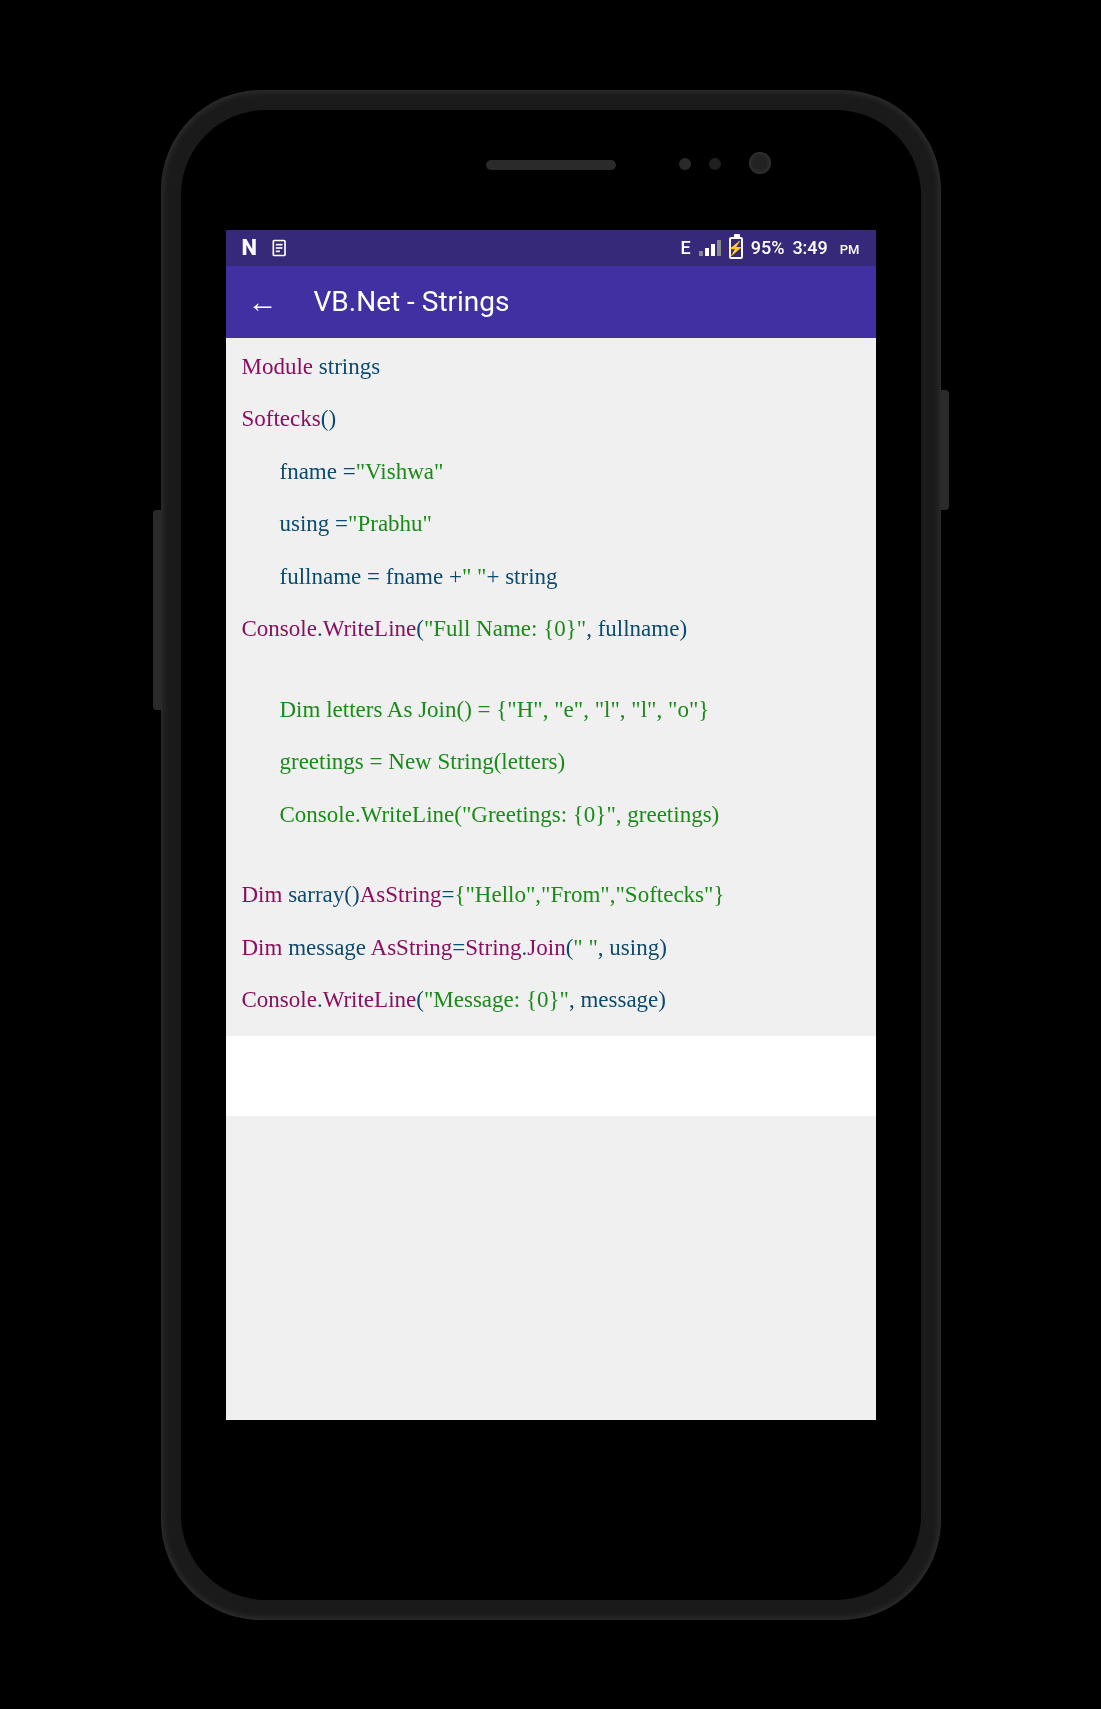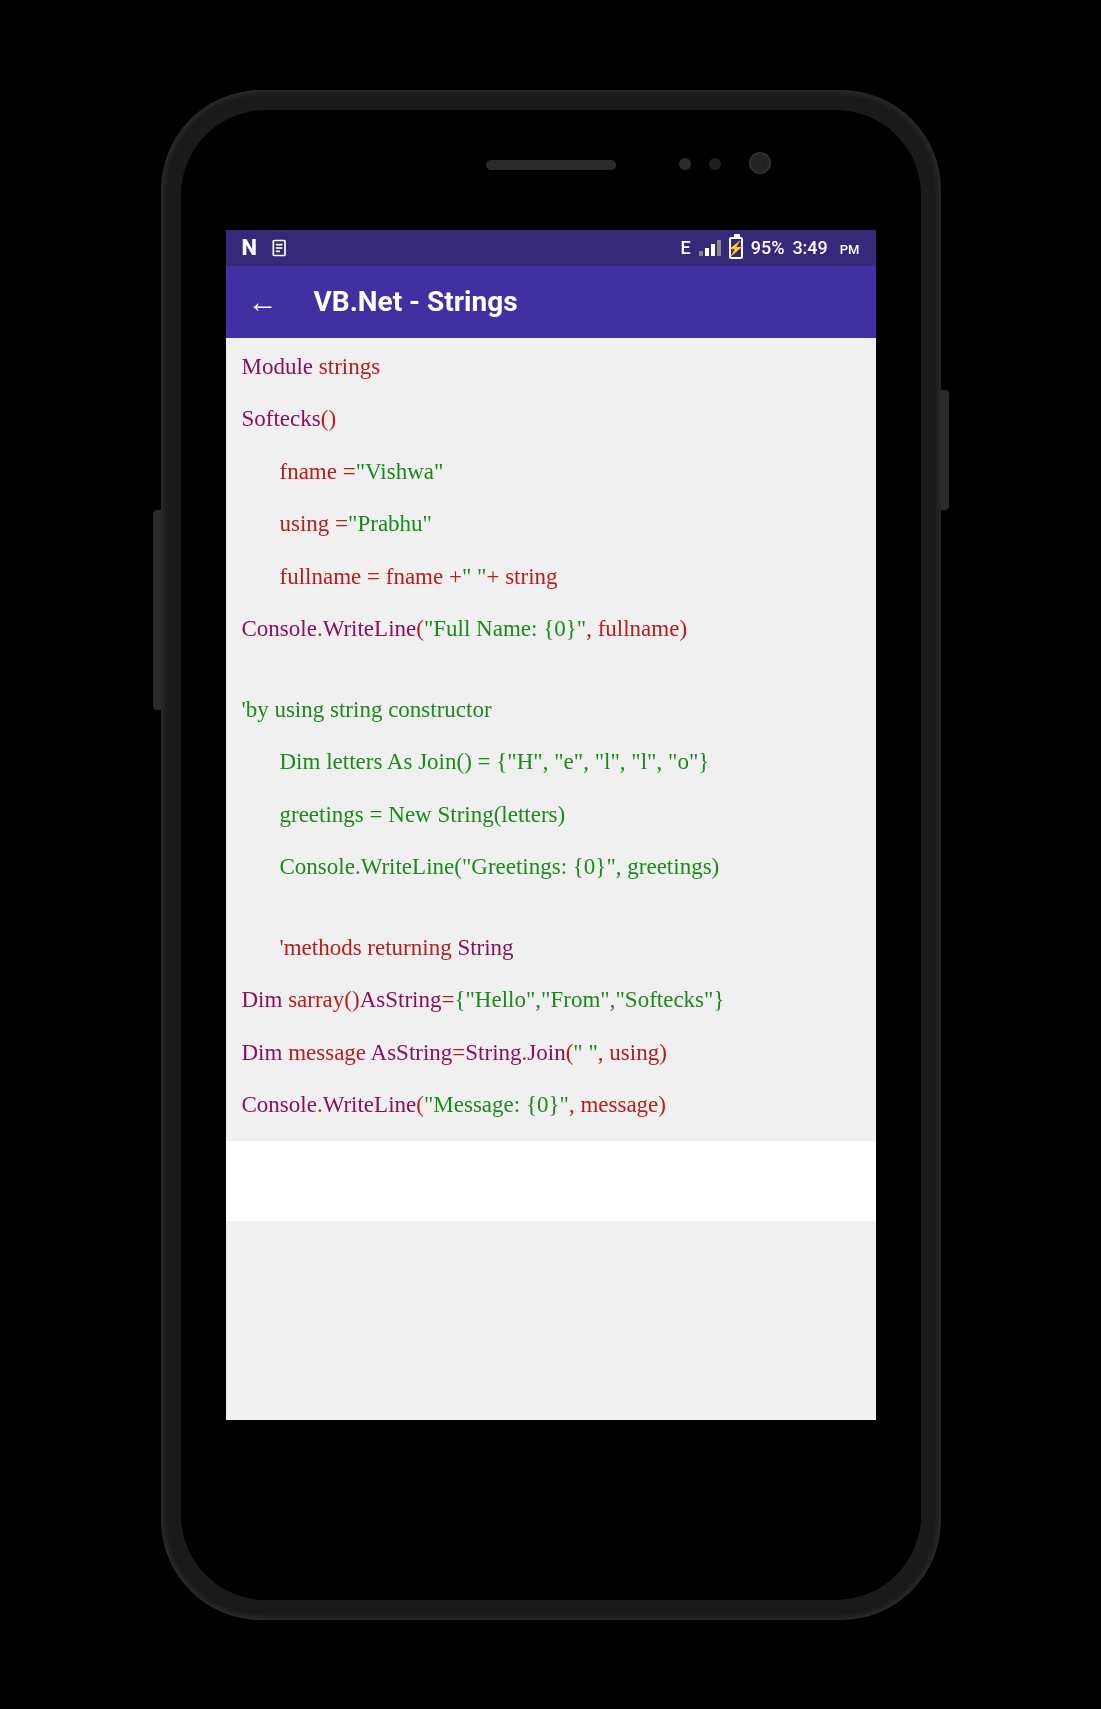--- a/index.html
+++ b/index.html
@@ -78,34 +78,34 @@
   .app-bar {
     background: #4130a2;
     height: 72px;
     display: flex;
     align-items: center;
     padding: 0 22px;
     gap: 36px;
     color: #fff;
   }
   .back-arrow { font-size:30px; font-weight:300; }
-  .app-title { font-size:28px; font-weight:700; }
+  .app-title { font-size:28px; font-weight:400; }
   .content {
     background: #f1f0f0;
     padding: 12px 16px;
     font-family: Georgia, "Times New Roman", serif;
     font-size: 23px;
     line-height: 1.5;
     height: calc(100% - 108px);
     overflow: hidden;
   }
   .code-line { margin-bottom: 18px; }
   .indent-1 { padding-left: 38px; }
   .kw { color: #8a0f5e; }
-  .txt { color: #b91c1c; }
+  .txt { color: #0c4a6e; }
   .str { color: #1a8a1a; }
   .grn { color: #1a8a1a; }
   .blank { height: 28px; }
   .content-fade-bottom { height:80px; background:#fff; margin: 0 -16px; }
 </style>
 </head>
 <body>
 
 <div class="phone-frame">
   <div class="side-btn-left"></div>
@@ -150,26 +150,24 @@
       </div>
 
       <div class="content">
         <div class="code-line"><span class="kw">Module</span><span class="txt"> strings</span></div>
         <div class="code-line"><span class="kw">Softecks</span><span class="txt">()</span></div>
         <div class="code-line indent-1"><span class="txt">fname =</span><span class="str">"Vishwa"</span></div>
         <div class="code-line indent-1"><span class="txt">using =</span><span class="str">"Prabhu"</span></div>
         <div class="code-line indent-1"><span class="txt">fullname = fname +</span><span class="str">" "</span><span class="txt">+ string</span></div>
         <div class="code-line"><span class="kw">Console</span><span class="txt">.</span><span class="kw">WriteLine</span><span class="txt">(</span><span class="str">"Full Name: {0}"</span><span class="txt">, fullname)</span></div>
         <div class="blank"></div>
-        <div class="code-line"><span class="grn">'by using string constructor</span></div>
         <div class="code-line indent-1"><span class="grn">Dim letters As Join() = {"H", "e", "l", "l", "o"}</span></div>
         <div class="code-line indent-1"><span class="grn">greetings = New String(letters)</span></div>
         <div class="code-line indent-1"><span class="grn">Console.WriteLine("Greetings: {0}", greetings)</span></div>
         <div class="blank"></div>
-        <div class="code-line indent-1"><span class="txt">'methods returning </span><span class="kw">String</span></div>
         <div class="code-line"><span class="kw">Dim</span><span class="txt"> sarray()</span><span class="kw">AsString</span><span class="txt">=</span><span class="str">{"Hello","From","Softecks"}</span></div>
         <div class="code-line"><span class="kw">Dim</span><span class="txt"> message </span><span class="kw">AsString</span><span class="txt">=</span><span class="kw">String</span><span class="txt">.</span><span class="kw">Join</span><span class="txt">(</span><span class="str">" "</span><span class="txt">, using)</span></div>
         <div class="code-line"><span class="kw">Console</span><span class="txt">.</span><span class="kw">WriteLine</span><span class="txt">(</span><span class="str">"Message: {0}"</span><span class="txt">, message)</span></div>
         <div class="content-fade-bottom"></div>
       </div>
 
     </div>
   </div>
 </div>
 

